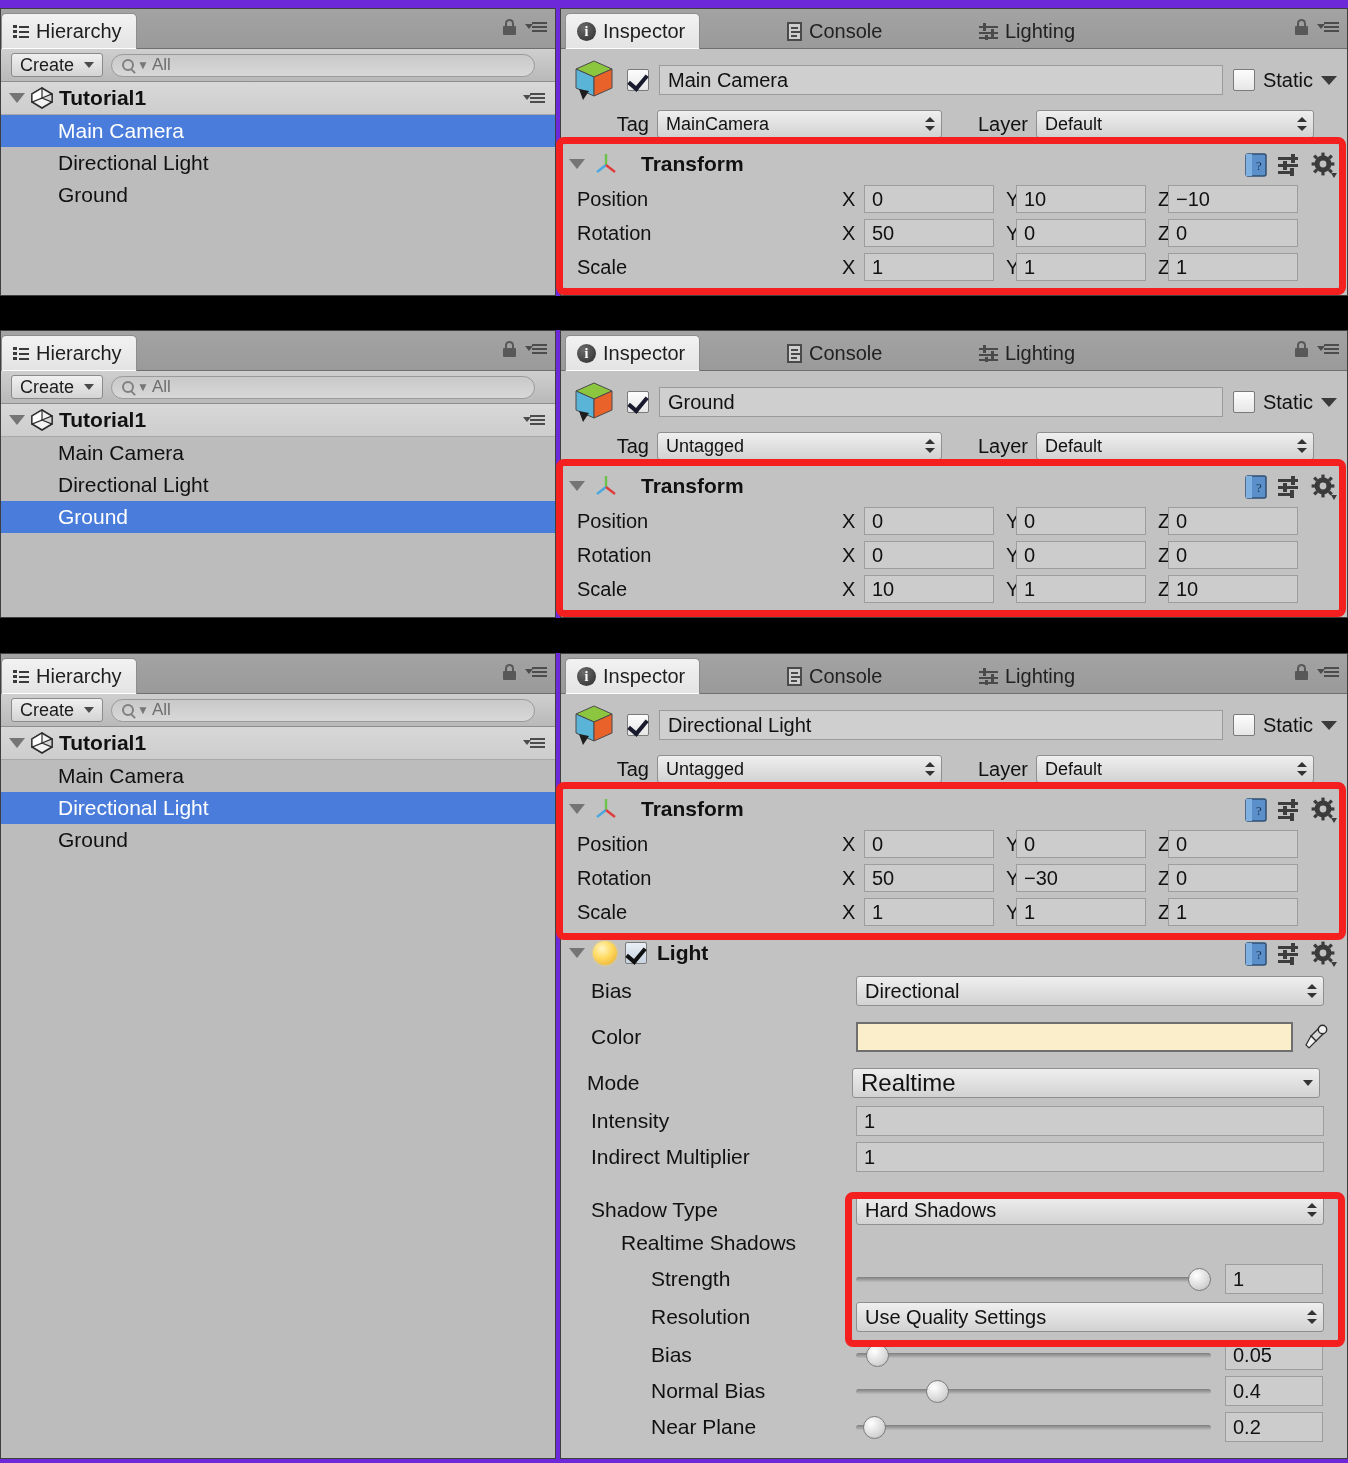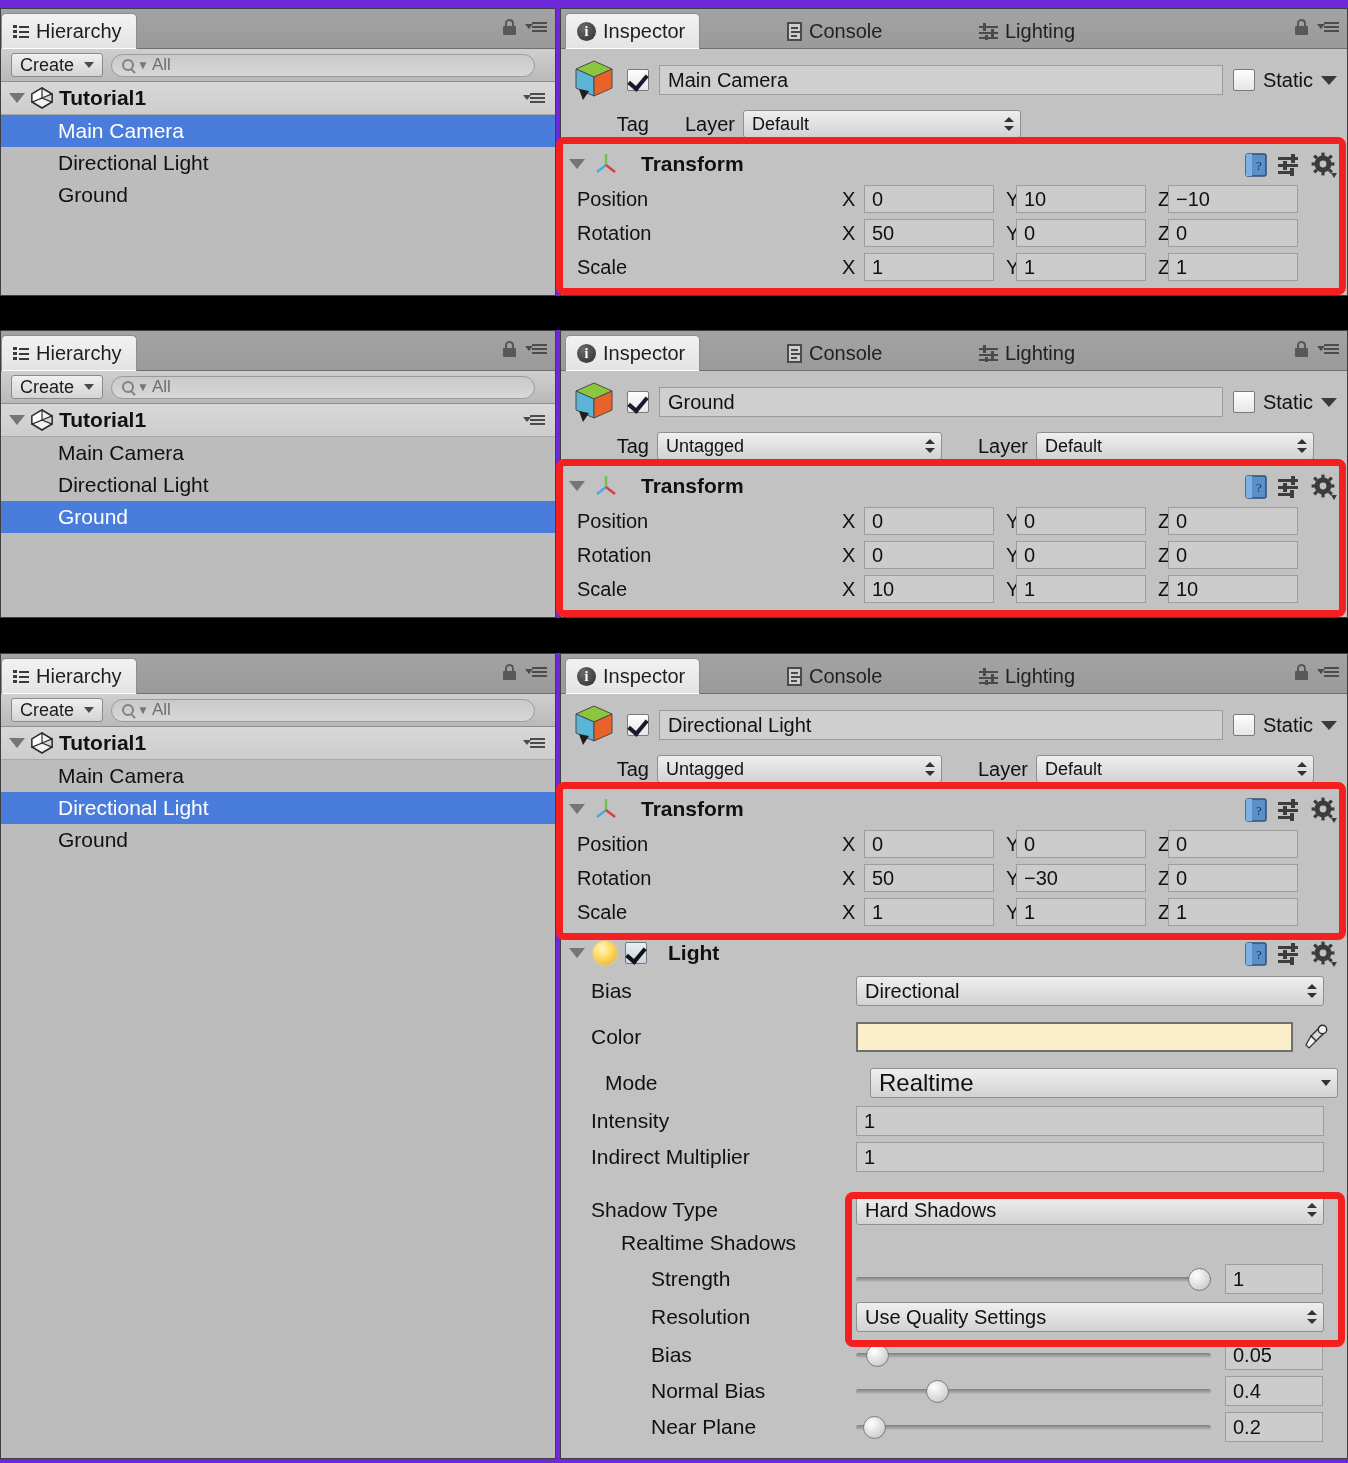--- a/index.html
+++ b/index.html
@@ -306,20 +306,24 @@
         <span class="cbx checked"></span>
         <span class="name-field">Main Camera</span>
         <span class="static-wrap">
           <span class="cbx"></span>
           <span>Static</span>
           <span class="caret-dn2"></span>
         </span>
       </div>
       <div class="taglayer">
         <span class="lbl" style="width:78px;text-align:right;">Tag</span>
+        <span class="dd" style="width:285px;">
+          <span>MainCamera</span>
+          <span class="updown"></span>
+        </span>
         <span class="lbl" style="width:78px;text-align:right;">Layer</span>
         <span class="dd" style="width:278px;">
           <span>Default</span>
           <span class="updown"></span>
         </span>
       </div>
 
       <div class="comp-head">
         <span class="tri-open"></span>
         <span class="axis-ico">
@@ -817,21 +821,21 @@
         <span class="axis-l" style="padding-left:12px;">Y</span>
         <span class="numfield" style="width:130px;">1</span>
         <span class="axis-l" style="padding-left:12px;">Z</span>
         <span class="numfield" style="width:130px;">1</span>
       </div>
 
       <div class="comp-head" style="margin-top:6px;">
         <span class="tri-open"></span>
         <span class="bulb"></span>
         <span class="cbx-sm"></span>
-        <span class="comp-title" style="margin-left:13px;">Light</span>
+        <span class="comp-title" style="margin-left:2px;">Light</span>
         <span class="comp-tools">
           <span class="book-ico">
             <svg width="25" height="26" viewBox="0 0 25 26">
                 <rect x="2" y="2" width="20" height="22" rx="2" fill="#5b8fc9" stroke="#2f4f73" stroke-width="1.5"></rect>
                 <rect x="2" y="2" width="6" height="22" fill="#7fb0e2"></rect>
                 <text x="15" y="18" font-size="13" fill="#1b3553" font-family="Liberation Serif, serif" text-anchor="middle">?</text>
               </svg>
           </span>
           <span class="preset-ico">
               <i class="r1"></i>
@@ -876,21 +880,21 @@
           <svg width="26" height="28" viewBox="0 0 26 28">
               <g stroke="#2e2e2e" stroke-width="1.4" fill="#d9d9d9">
                 <path d="M17 4 l5 5 -9 9 -5 -5 z"></path>
                 <circle cx="19.5" cy="6.5" r="4.2" fill="#efefef"></circle>
               </g>
               <path d="M8 13 l5 5 -7 7 -3 -3 z" fill="#f2f2f2" stroke="#2e2e2e" stroke-width="1.2"></path>
             </svg>
         </span>
       </div>
 
-      <div class="lt-row" style="height:40px;padding-left:44px;">
+      <div class="lt-row" style="height:40px;padding-left:26px;">
         <span class="lt-label" style="width:265px;">Mode</span>
         <span class="dd" style="width:468px;height:30px;font-size:24px;">
           <span>Realtime</span>
           <span class="dd-caret"></span>
         </span>
       </div>
 
       <div class="lt-row" style="height:36px;padding-left:30px;">
         <span class="lt-label" style="width:265px;">Intensity</span>
         <span class="numfield" style="width:468px;height:30px;">1</span>

